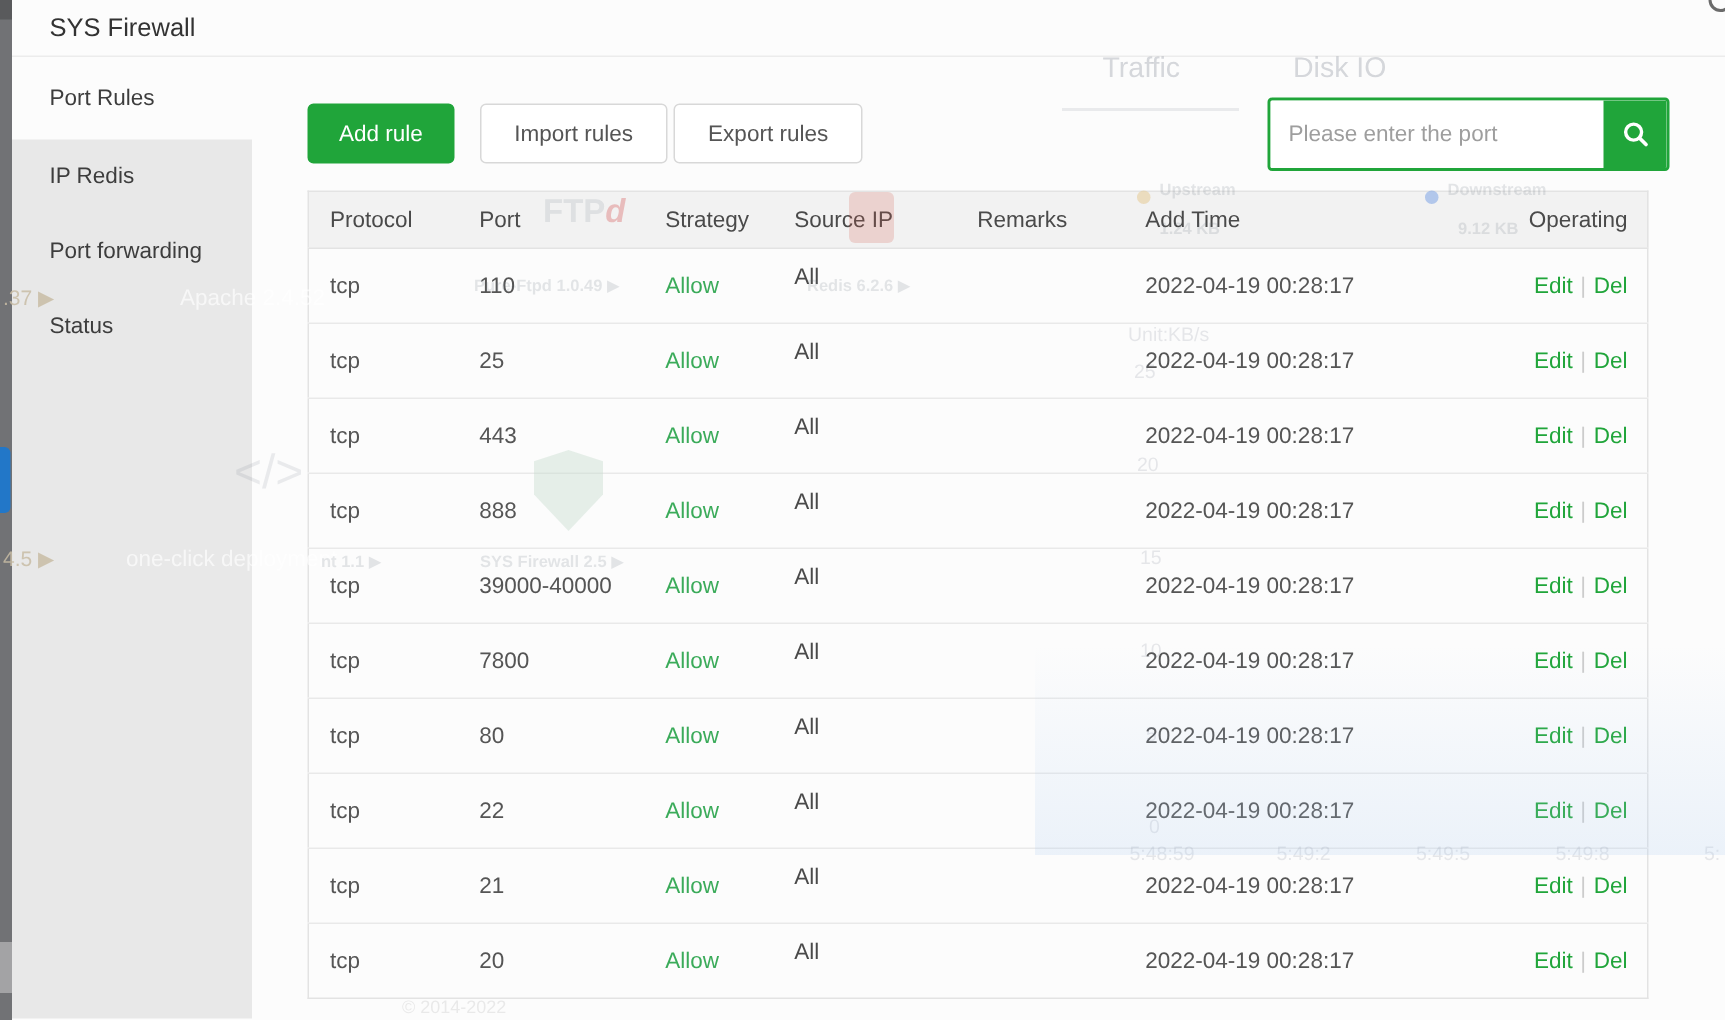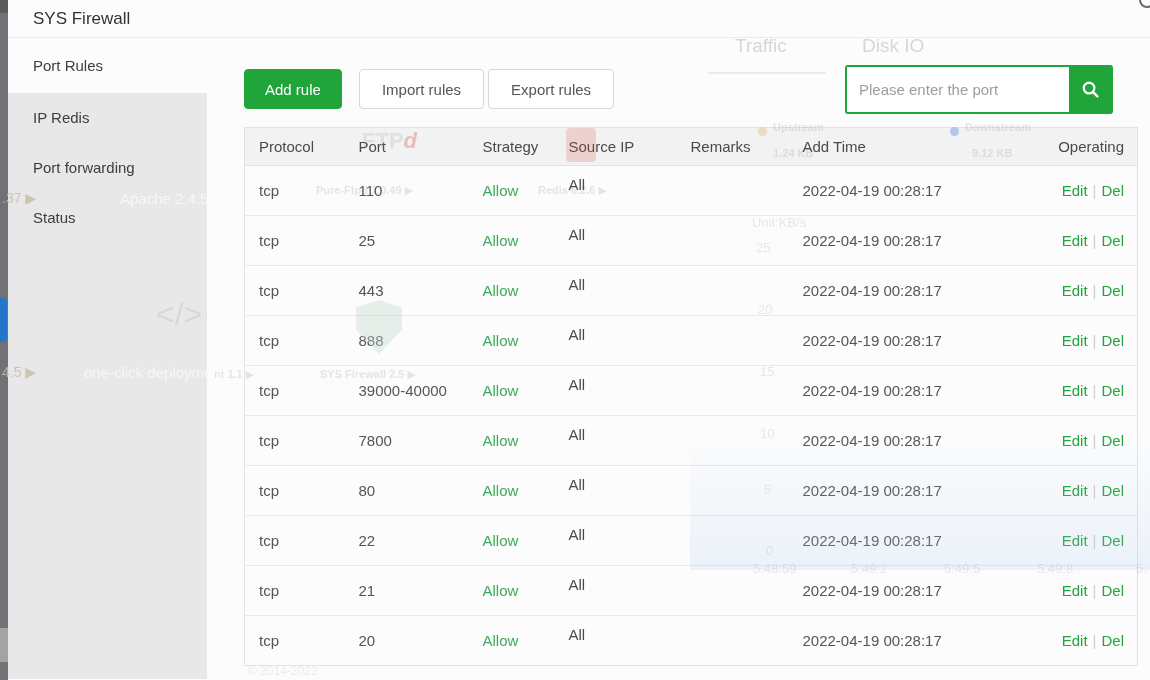--- a/index.html
+++ b/index.html
@@ -15,21 +15,21 @@
   .bg-strip-top { position:absolute; left:0; top:0; width:8px; height:13px; background:#595a5c; }
   .bg-strip-light { position:absolute; left:0; top:628px; width:8px; height:34px; background:#a3a3a5; }
   .bg-strip-nub { position:absolute; left:0; top:298px; width:7px; height:44px; background:#2277c8; border-radius:0 4px 4px 0; }
 
   
   .modal { position:absolute; left:8px; top:0; width:1142px; height:680px; z-index:2; }
   .modal-header { height:38px; background:#fcfcfc; border-bottom:1px solid #ececec; }
   .modal-title { display:inline-block; margin-left:25px; line-height:38px; font-size:17px; color:#333; }
   .modal-body { display:flex; height:641px; }
 
-  .sidebar { width:199px; background:#e8e8e8; flex:none; }
+  .sidebar { width:160px; background:#e8e8e8; flex:none; }
   .side-item { height:50px; line-height:50px; padding-left:25px; font-size:15px; color:#3d3d3d; cursor:pointer; }
   .side-item.active { height:55px; line-height:55px; background:#fcfcfc; }
 
   .main { flex:1; position:relative; background:#fcfcfc; }
 
   
   .toolbar { position:absolute; top:33px; left:37px; right:37px; height:36px; display:flex; align-items:center; }
   .btn { height:40px; border-radius:4px; font-size:15px; cursor:pointer; font-family:inherit; }
   .btn-primary { background:#20a53a; border:1px solid #20a53a; color:#fff; padding:0 20px; margin-right:17px; }
   .btn-plain { background:#fff; border:1px solid #d8d8d8; color:#555; padding:0 22px; margin-right:4px; }
@@ -66,21 +66,21 @@
   .tab-underline { width:118px; height:2px; background:rgba(99,110,125,0.12); }
   .ftp-logo { font-size:22px; font-weight:bold; color:rgba(120,130,145,0.16); }
   .ftp-d { font-style:italic; color:rgba(215,90,90,0.35); }
   .redis-cube { width:30px; height:34px; border-radius:4px; background:rgba(210,85,70,0.20); }
   .shield { width:46px; height:54px; background:rgba(195,218,202,0.4);
             clip-path:polygon(50% 0,100% 14%,100% 55%,50% 100%,0 55%,0 14%); }
   .code-ghost { font-size:32px; color:rgba(99,110,125,0.12); }
   .wash { width:460px; height:140px;
           background:linear-gradient(to bottom, rgba(175,205,240,0) 0%, rgba(175,205,240,0.22) 100%); }
   .arc { width:16px; height:16px; border:2px solid rgba(70,70,70,0.8); border-radius:50%; background:transparent; }
-  .copyright { font-size:12px; color:rgba(120,120,120,0.14); }
+  .copyright { font-size:12px; color:rgba(120,120,120,0.14);margin-left:20px; }
 </style>
 </head>
 <body>
 
 <div class="page">
 
   <div class="bg-strip">
     <div class="bg-strip-top"></div>
     <div class="bg-strip-nub"></div>
     <div class="bg-strip-light"></div>

